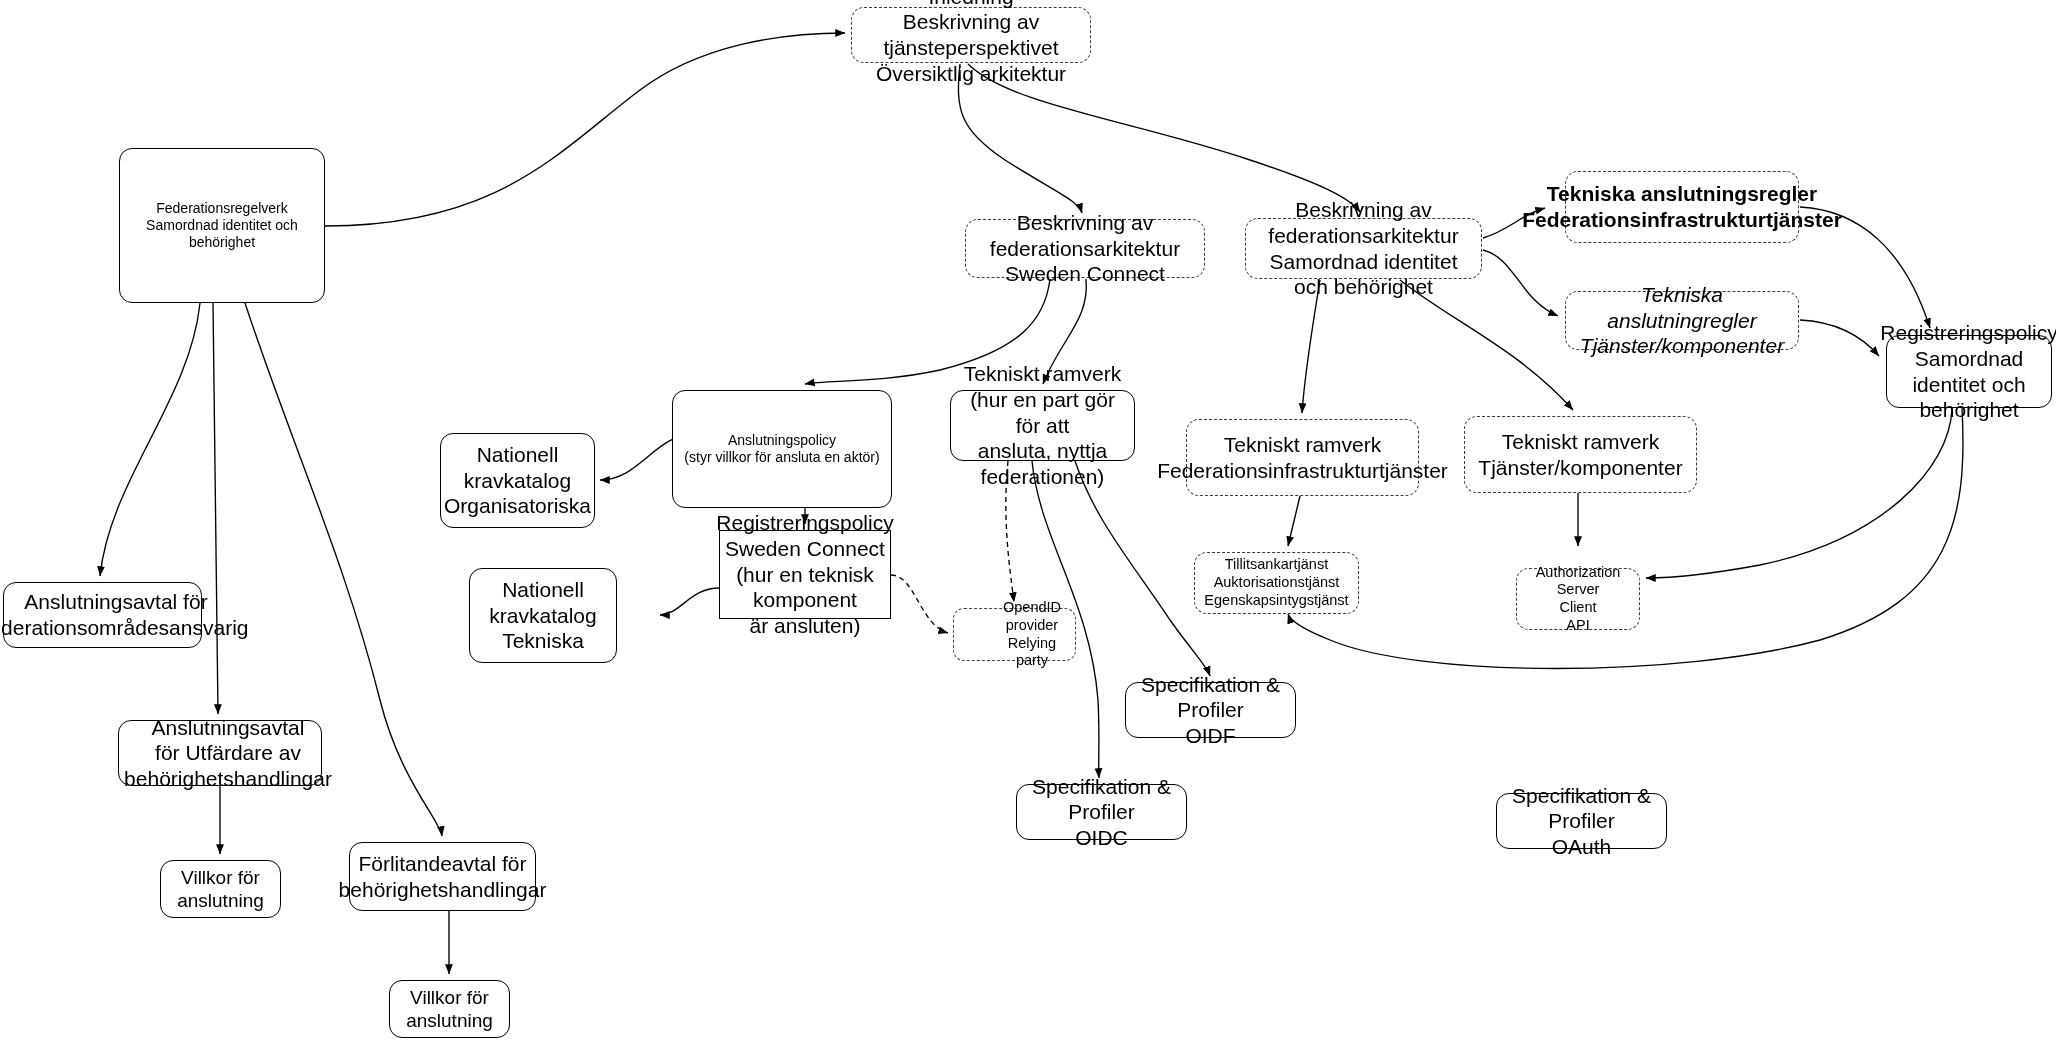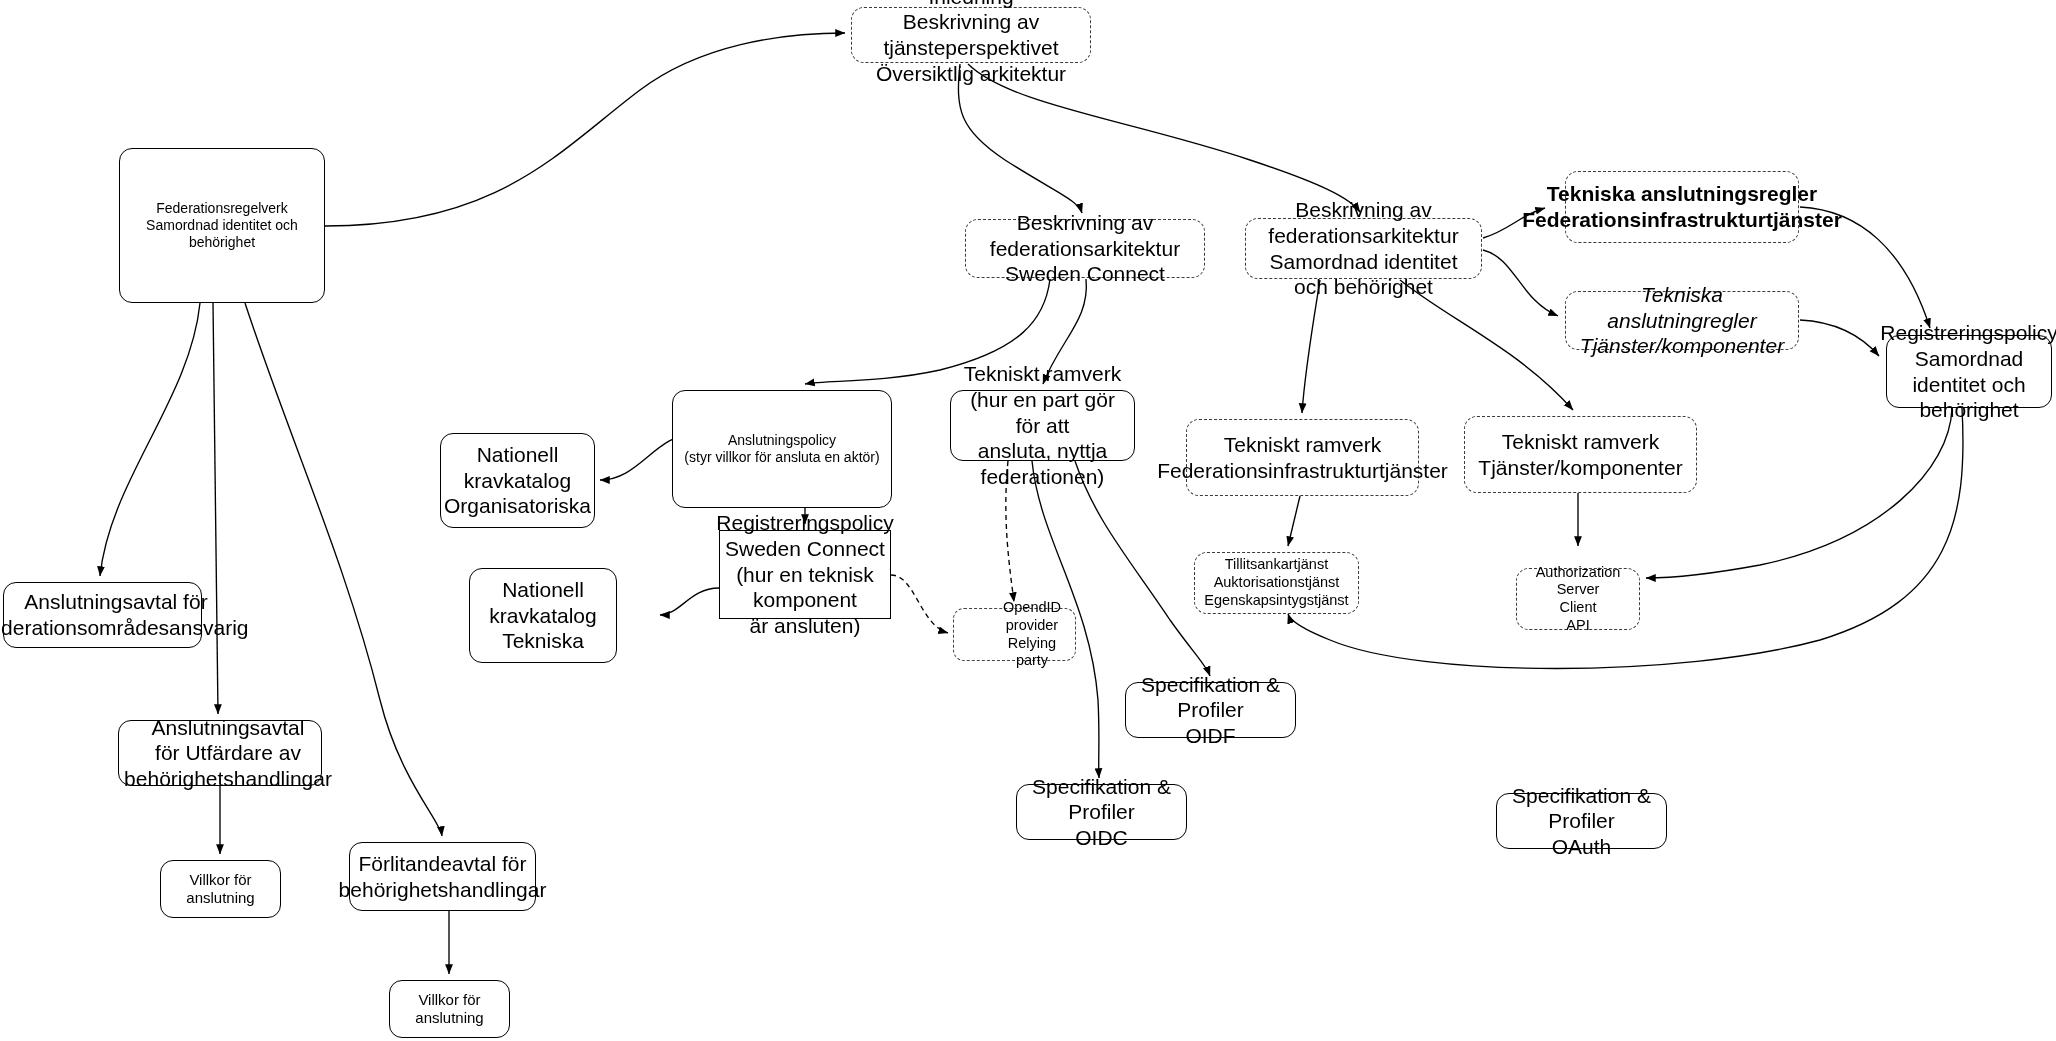--- a/index.html
+++ b/index.html
@@ -53,21 +53,21 @@
   }
   .node.dotted-soft {
     border: 1.3px dashed #444444;
     border-radius: 11px;
     background: transparent;
     padding-left: 40px;
   }
   .fs16 { font-size: 14px; }
   .fs15 { font-size: 21px; }
   .fs14 { font-size: 14.5px; }
-  .fs13 { font-size: 15px; }
+  .fs13 { font-size: 19px; }
 </style>
 </head>
 <body>
 
 <div id="diagram-root">
 
   <svg id="edges" viewBox="0 0 2056 1041">
     <defs>
       <marker id="arrow" markerWidth="9" markerHeight="9" refX="7.2" refY="3.1" orient="auto" markerUnits="strokeWidth">
         <path d="M0,0.2 L7.4,3.1 L0,6 z" fill="#000000"></path>

